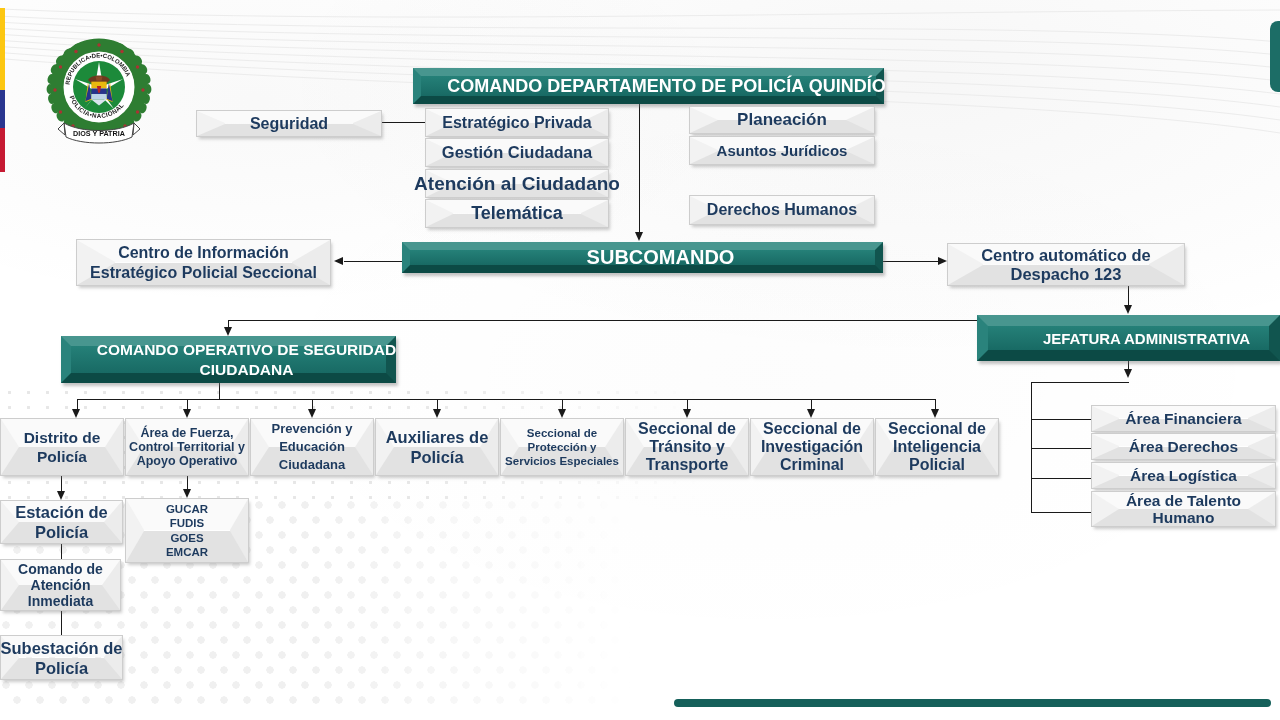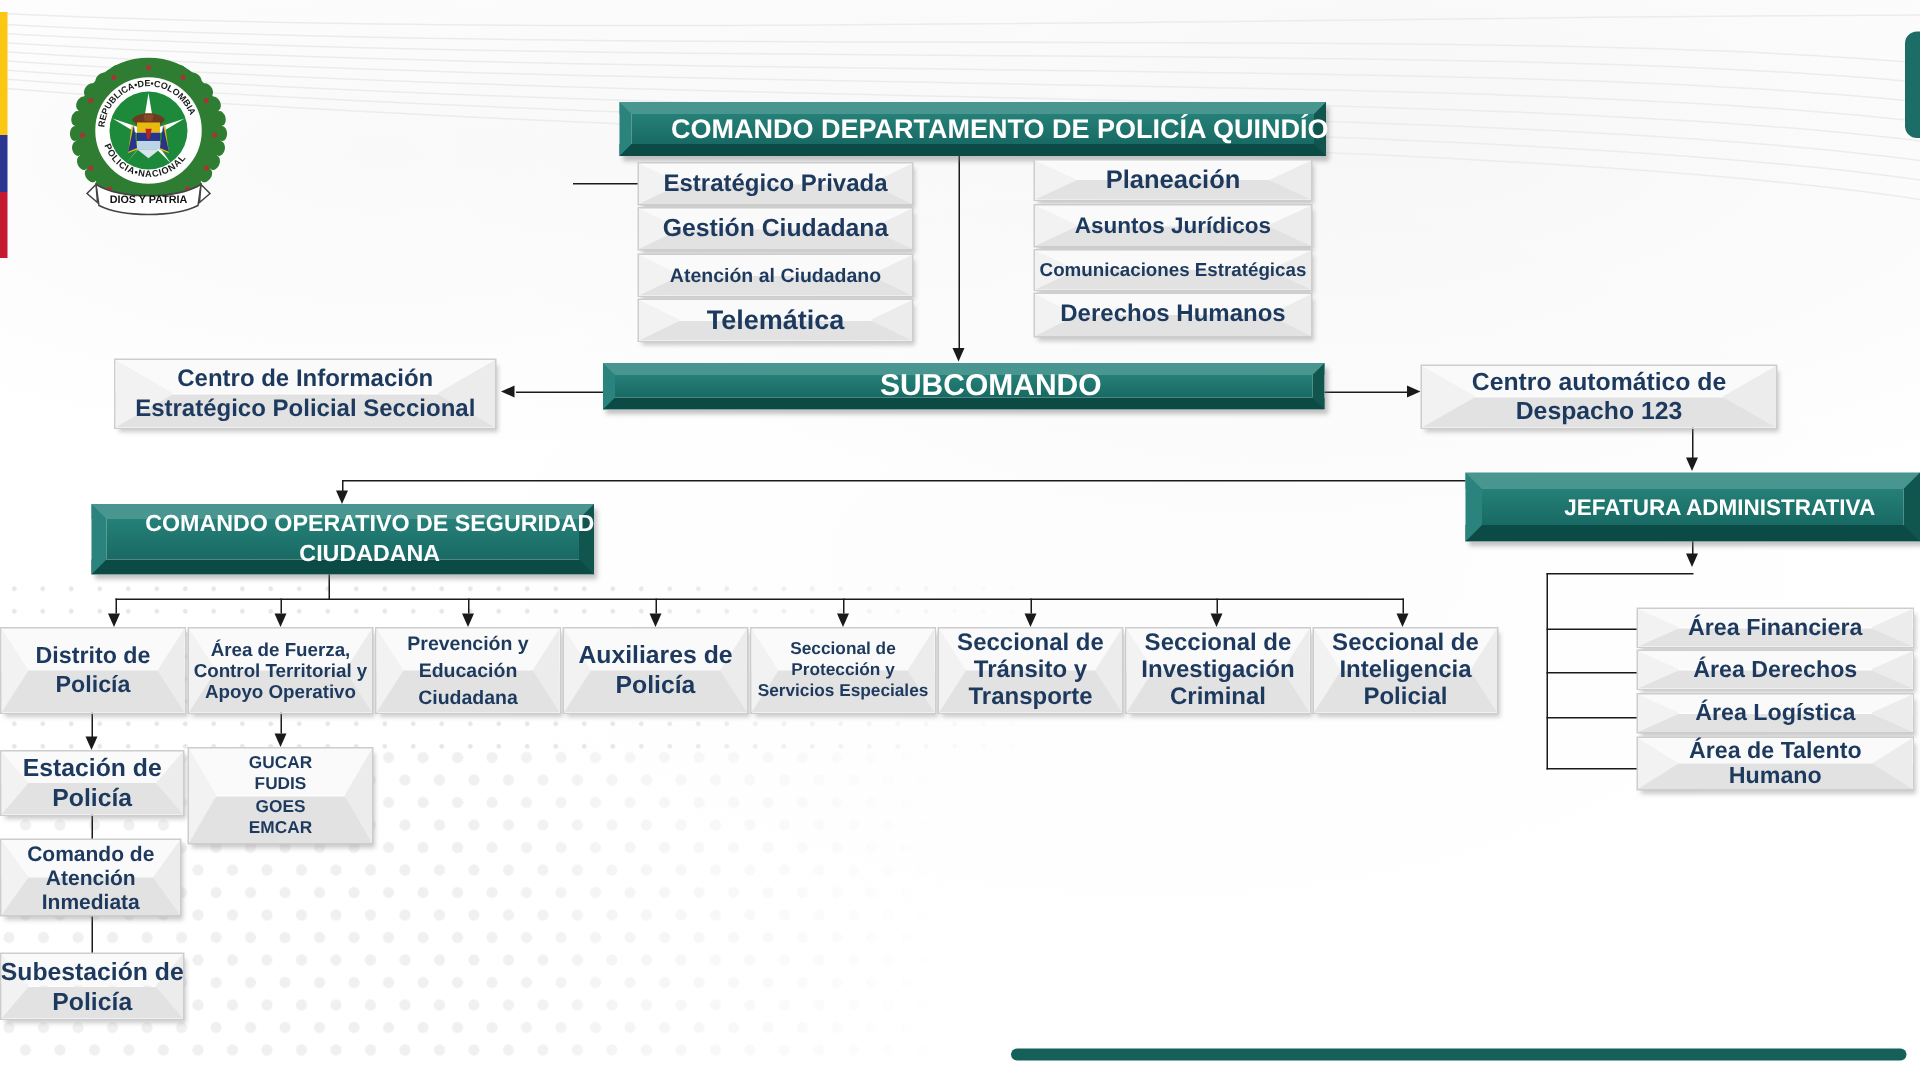--- a/index.html
+++ b/index.html
@@ -212,48 +212,48 @@
   <div class="bv" style="border-width:10px"></div>
       <div class="face" style="left:10px;top:10px;right:10px;bottom:10px"></div>
   <div class="t" style="font-size:15.5px;line-height:20px">COMANDO OPERATIVO DE SEGURIDAD<br>CIUDADANA</div>
 </div>
 <div class="tb" style="left:977px;top:315px;width:303px;height:46px">
   <div class="bv" style="border-width:11px"></div>
       <div class="face" style="left:11px;top:11px;right:11px;bottom:11px"></div>
   <div class="t" style="font-size:15px">JEFATURA ADMINISTRATIVA</div>
 </div>
 
+<div class="gb" style="left:197px;top:111px;width:184px;height:25px">
+  <div class="bv" style="border-width:12.5px 28px"></div>
+  <div class="t" style="font-size:16px">Seguridad</div>
+</div>
 <div class="gb" style="left:426px;top:109px;width:182px;height:27px">
   <div class="bv" style="border-width:13.5px 27px"></div>
   <div class="t" style="font-size:16px">Estratégico Privada</div>
 </div>
 <div class="gb" style="left:426px;top:139px;width:182px;height:27px">
   <div class="bv" style="border-width:13.5px 27px"></div>
   <div class="t" style="font-size:16.5px">Gestión Ciudadana</div>
 </div>
 <div class="gb" style="left:426px;top:170px;width:182px;height:27px">
   <div class="bv" style="border-width:13.5px 27px"></div>
-  <div class="t" style="font-size:13px">Atención al Ciudadano</div>
+  <div class="t" style="font-size:19px">Atención al Ciudadano</div>
 </div>
 <div class="gb" style="left:426px;top:200px;width:182px;height:27px">
   <div class="bv" style="border-width:13.5px 27px"></div>
   <div class="t" style="font-size:18px">Telemática</div>
 </div>
 <div class="gb" style="left:690px;top:107px;width:184px;height:26px">
   <div class="bv" style="border-width:13.0px 28px"></div>
   <div class="t" style="font-size:17px">Planeación</div>
 </div>
 <div class="gb" style="left:690px;top:137px;width:184px;height:27px">
   <div class="bv" style="border-width:13.5px 28px"></div>
   <div class="t" style="font-size:15px">Asuntos Jurídicos</div>
 </div>
-<div class="gb" style="left:690px;top:167px;width:184px;height:26px">
-  <div class="bv" style="border-width:13.0px 28px"></div>
-  <div class="t" style="font-size:12.5px">Comunicaciones Estratégicas</div>
-</div>
 <div class="gb" style="left:690px;top:196px;width:184px;height:28px">
   <div class="bv" style="border-width:14.0px 28px"></div>
   <div class="t" style="font-size:16px">Derechos Humanos</div>
 </div>
 
 <div class="gb" style="left:77px;top:240px;width:253px;height:45px">
   <div class="bv" style="border-width:22.5px 38px"></div>
   <div class="t" style="font-size:16px;line-height:20px">Centro de Información<br>Estratégico Policial Seccional</div>
 </div>
 <div class="gb" style="left:948px;top:244px;width:236px;height:41px">

